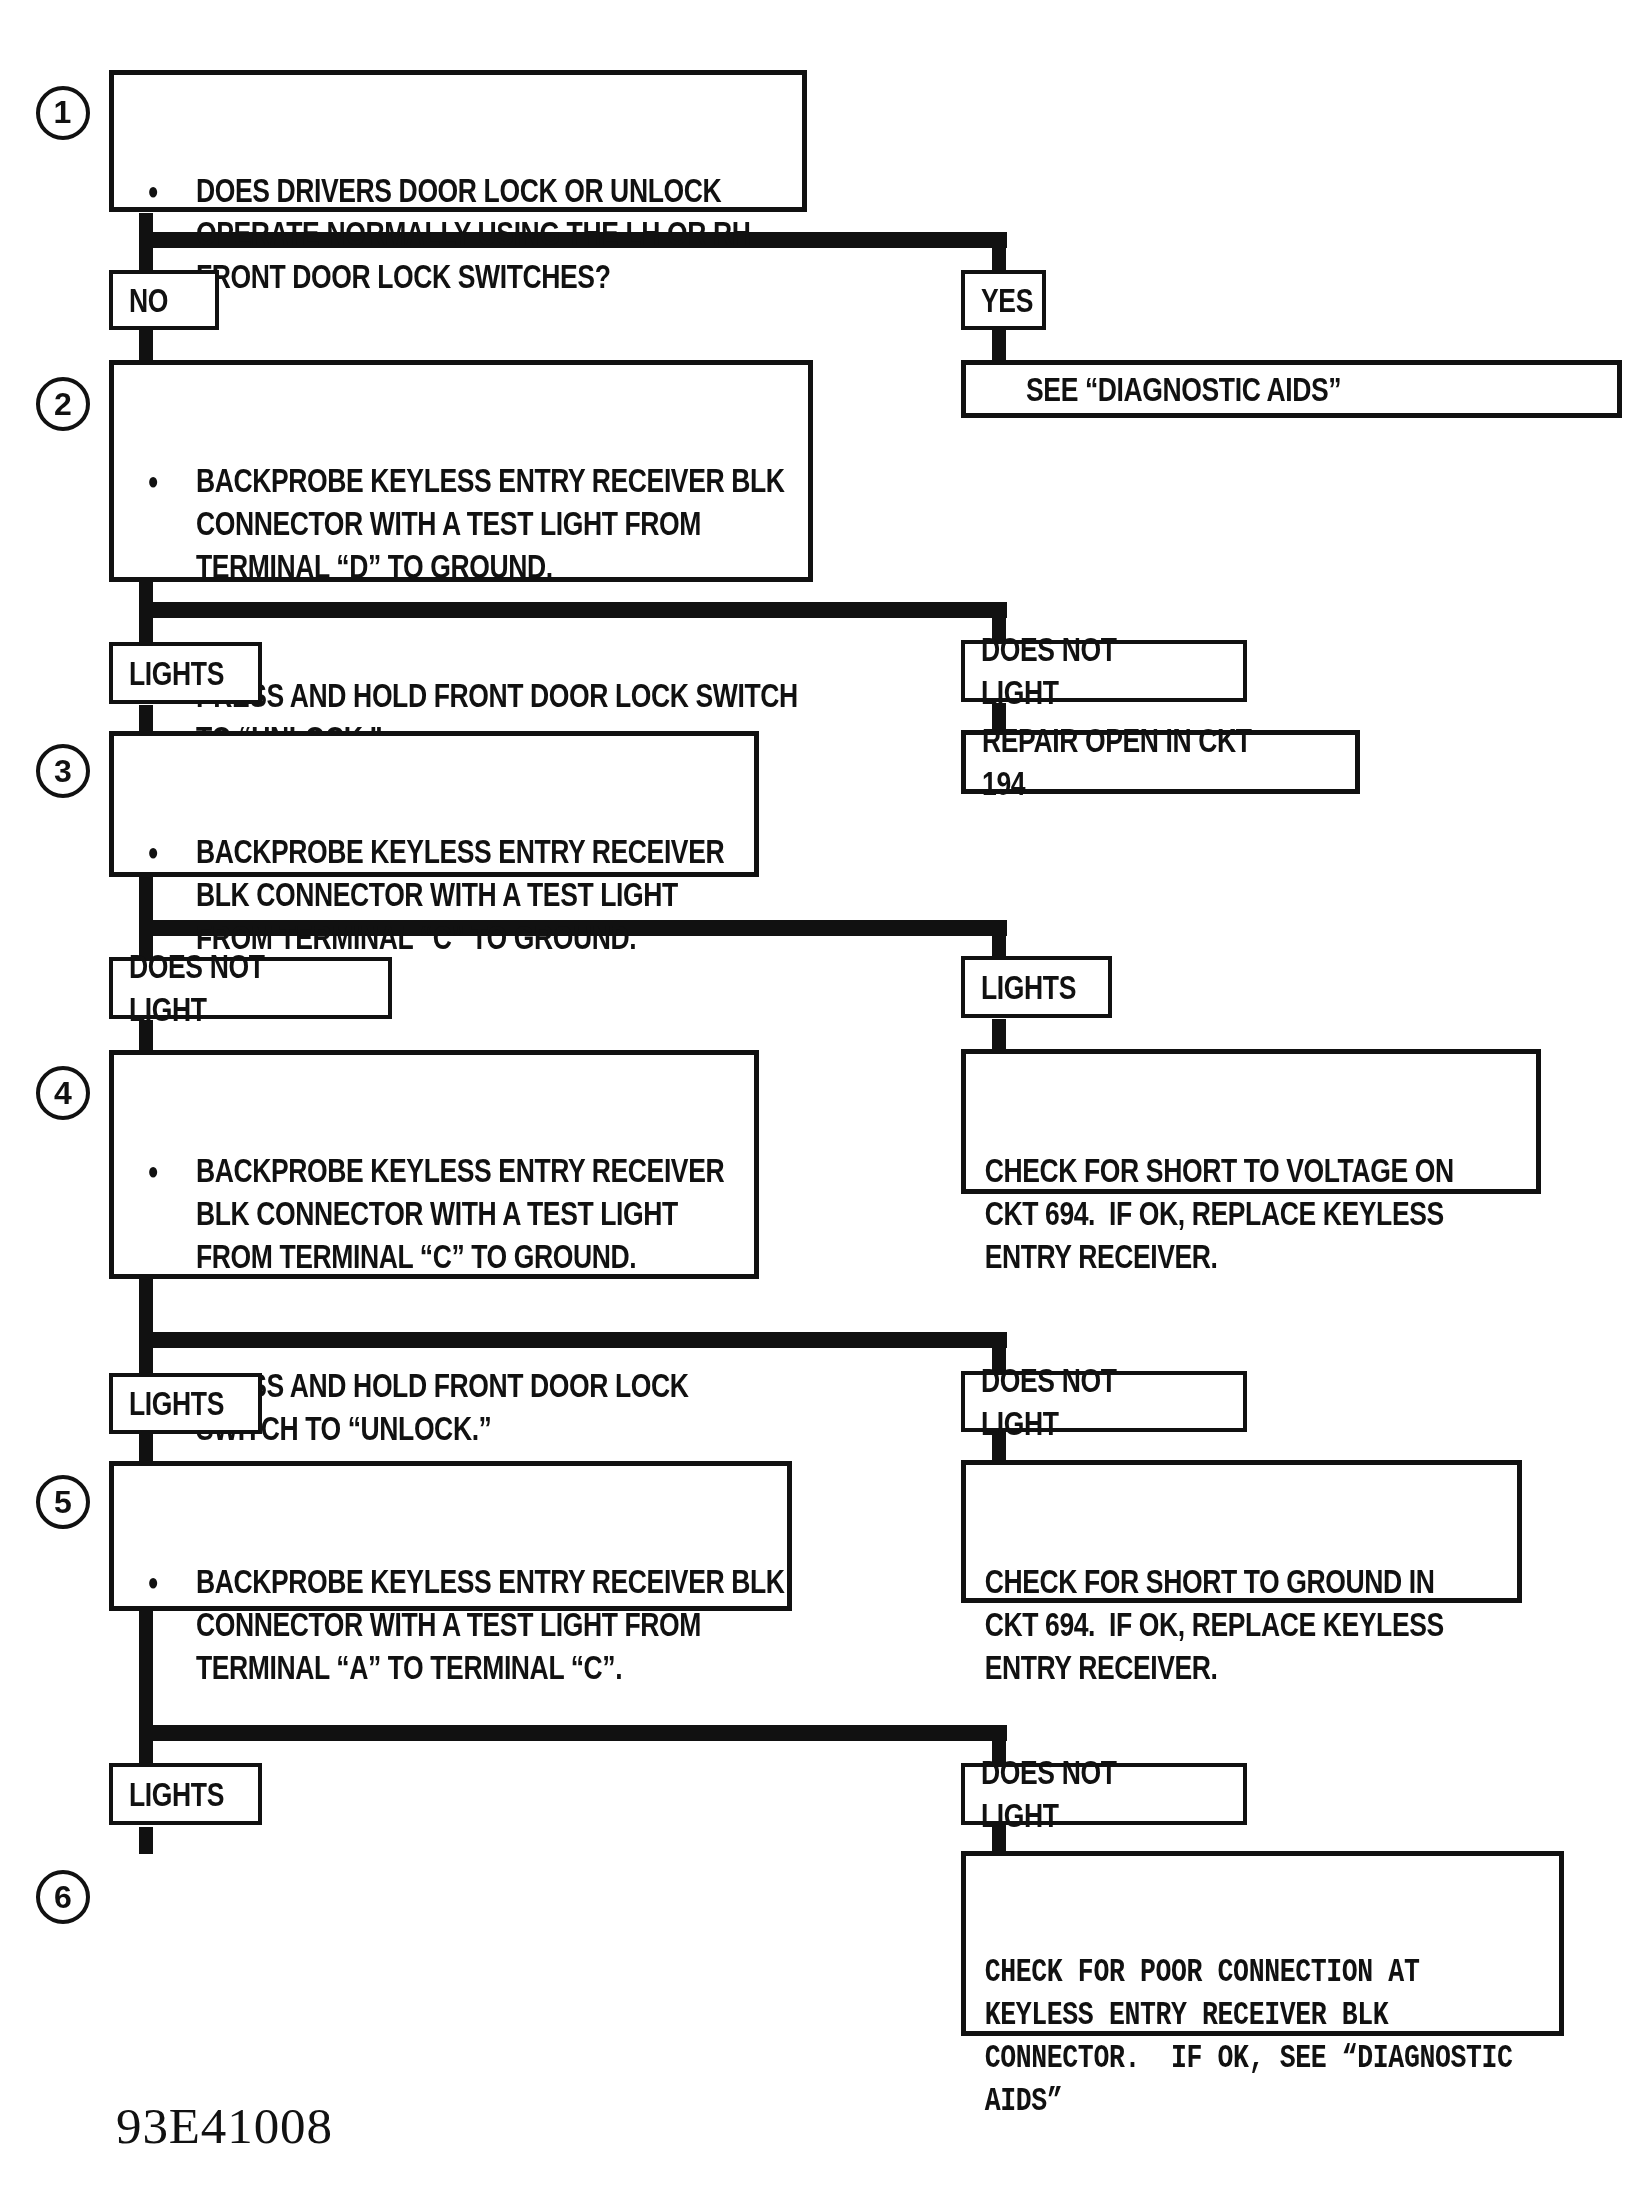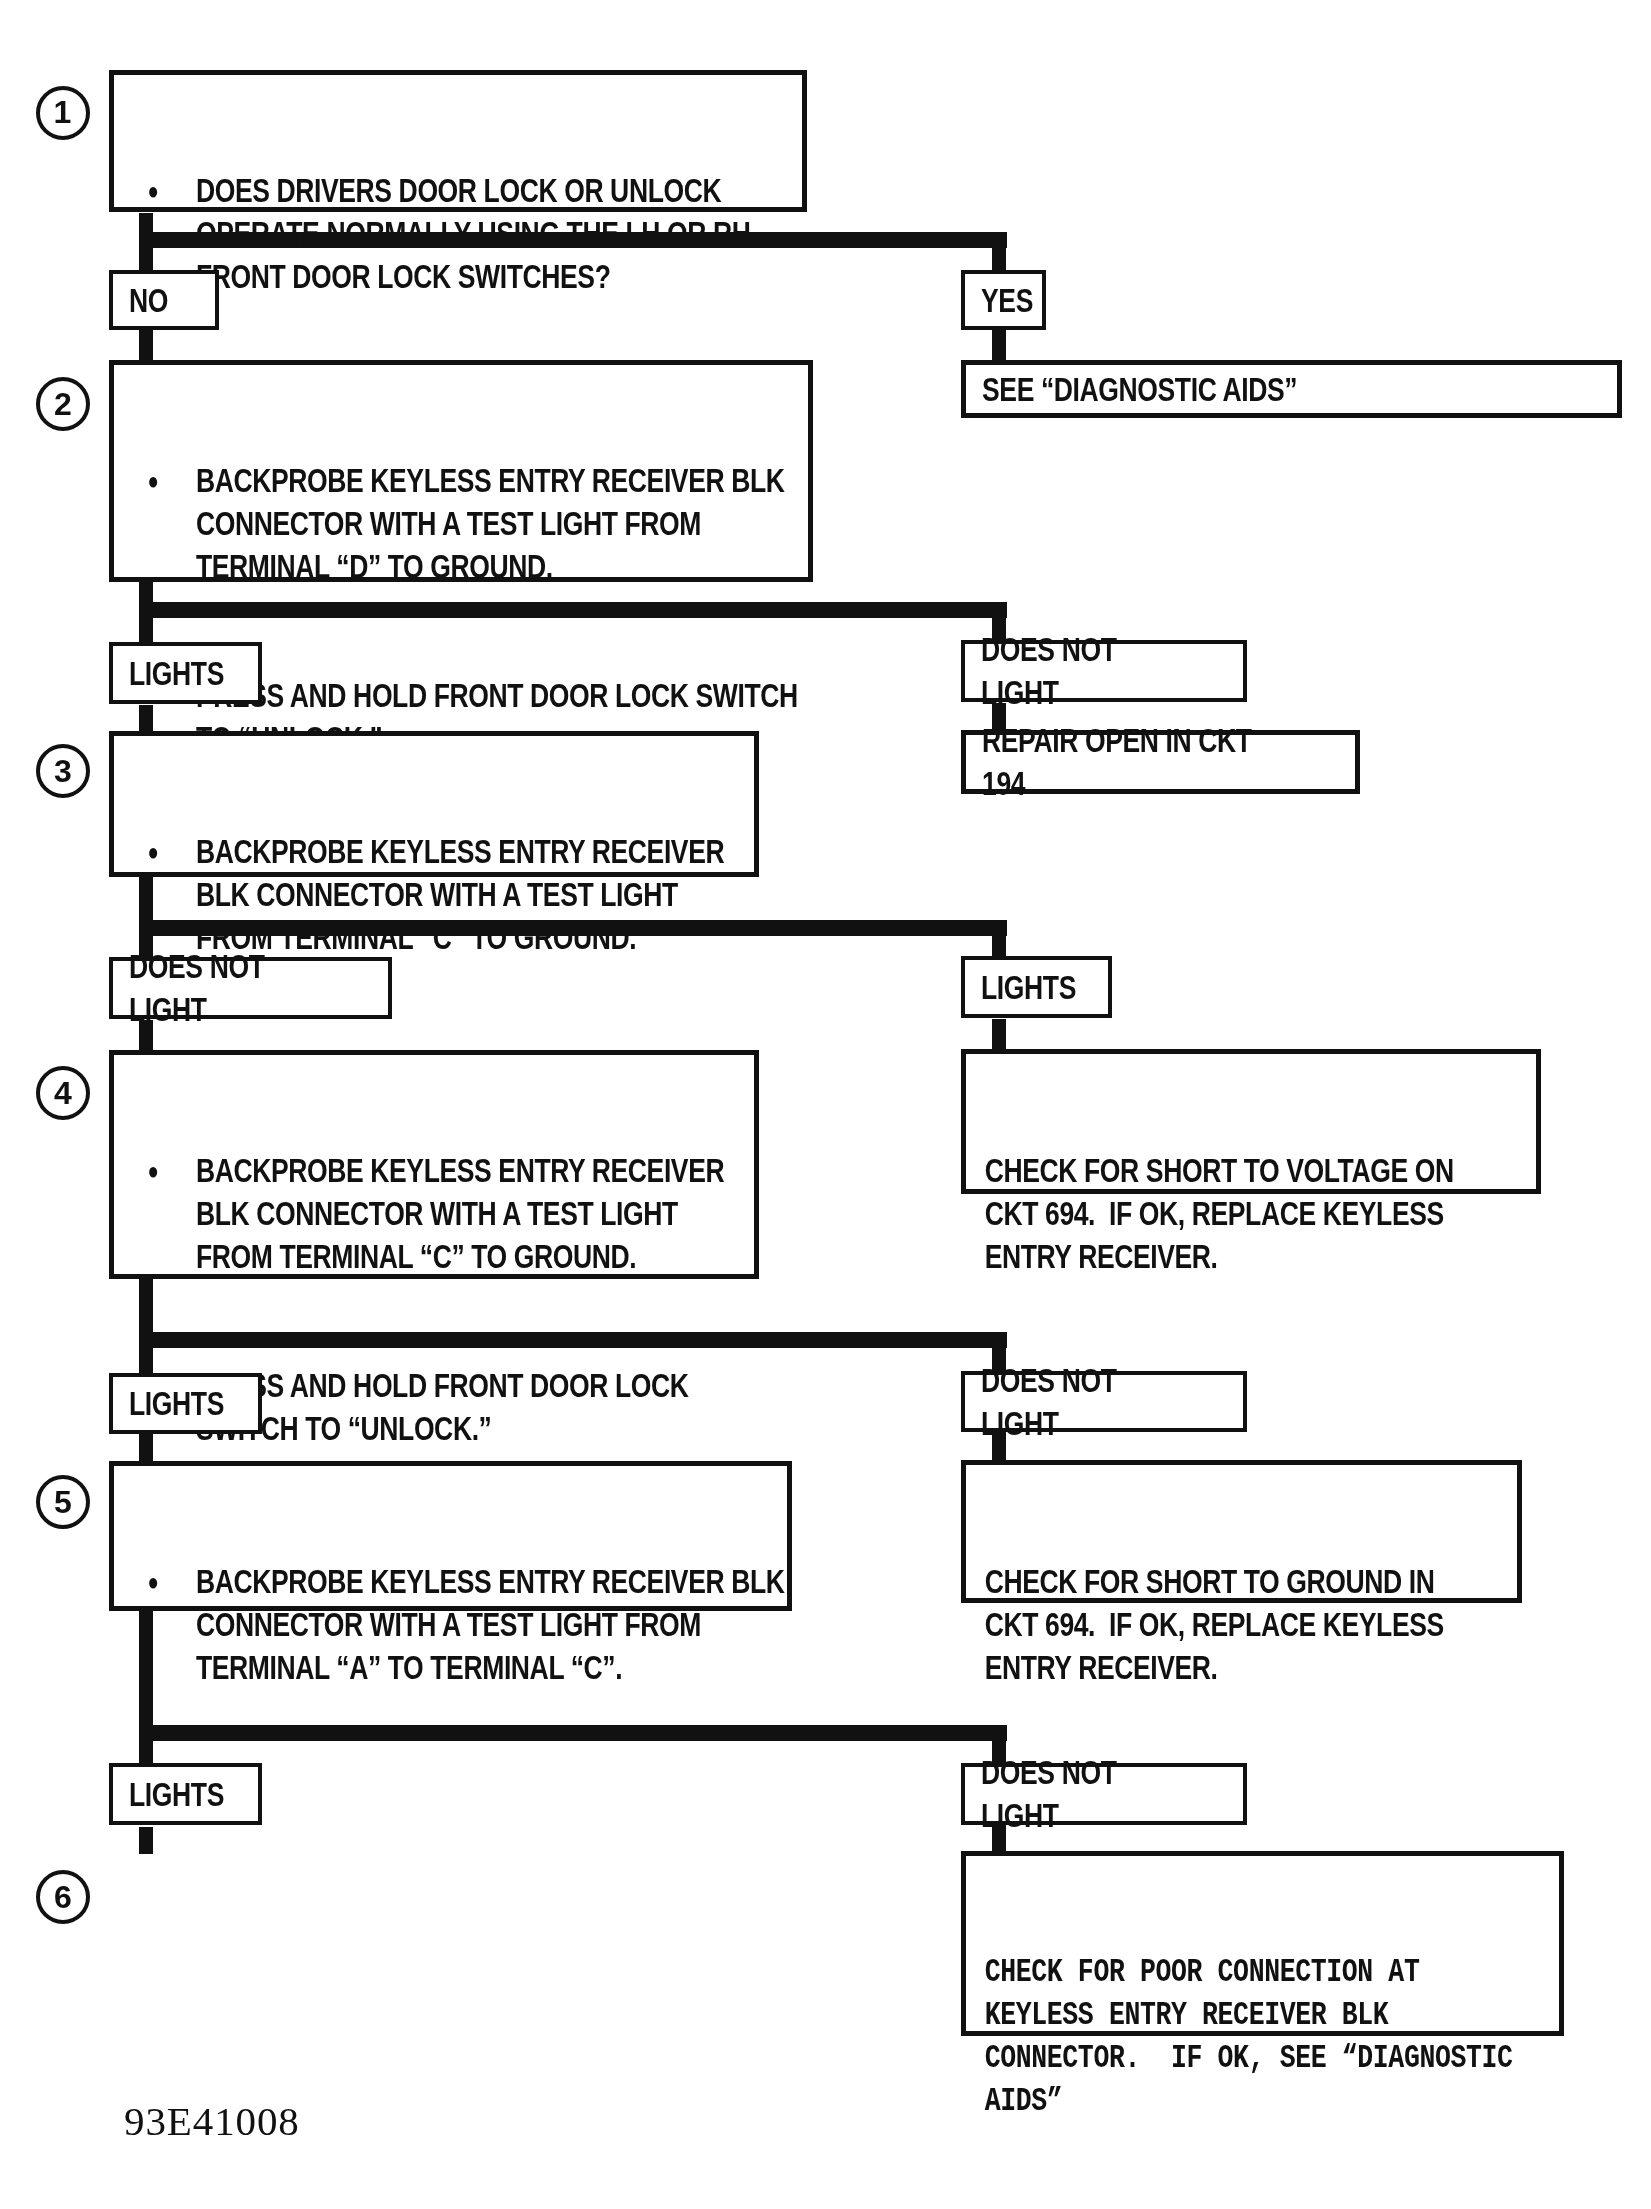--- a/index.html
+++ b/index.html
@@ -54,23 +54,23 @@
     width:54px;height:54px;
     border:4.7px solid #111;
     border-radius:50%;
     box-sizing:border-box;
     display:flex;align-items:center;justify-content:center;
     font-weight:700;font-size:32px;
     background:#fff;
   }
   .figcode{
     position:absolute;
-    left:124px;top:2097px;
+    left:116px;top:2097px;
     font-family:"Liberation Serif", serif;
-    font-size:41px;
+    font-size:51px;
     letter-spacing:0.9px;
     color:#111;
   }
 </style>
 </head>
 <body>
 
 <div class="sheet">
 
   <div class="line" style="left:139px;top:213px;width:14px;height:58px;"></div>
@@ -114,21 +114,21 @@
     </div>
   </div>
 
   <div class="node label" style="left:109px;top:270px;width:110px;height:60px;">
     <div class="cond txt lblpad">NO</div>
   </div>
   <div class="node label" style="left:961px;top:270px;width:85px;height:60px;">
     <div class="cond txt lblpad">YES</div>
   </div>
 
-  <div class="node single" style="left:961px;top:360px;width:661px;height:58px;">
+  <div class="node single" style="left:961px;top:360px;width:661px;height:58px;padding-left:44px;">
     <div class="cond txt lblpad">SEE “DIAGNOSTIC AIDS”</div>
   </div>
 
   <div class="node" style="left:109px;top:360px;width:704px;height:222px;">
     <div class="cond txt pad">
       <div class="brow">
         <span class="bullet">●</span>
         <span class="btxt">BACKPROBE KEYLESS ENTRY RECEIVER BLK CONNECTOR WITH A TEST LIGHT FROM TERMINAL “D” TO GROUND.</span>
       </div>
       <div class="brow">

